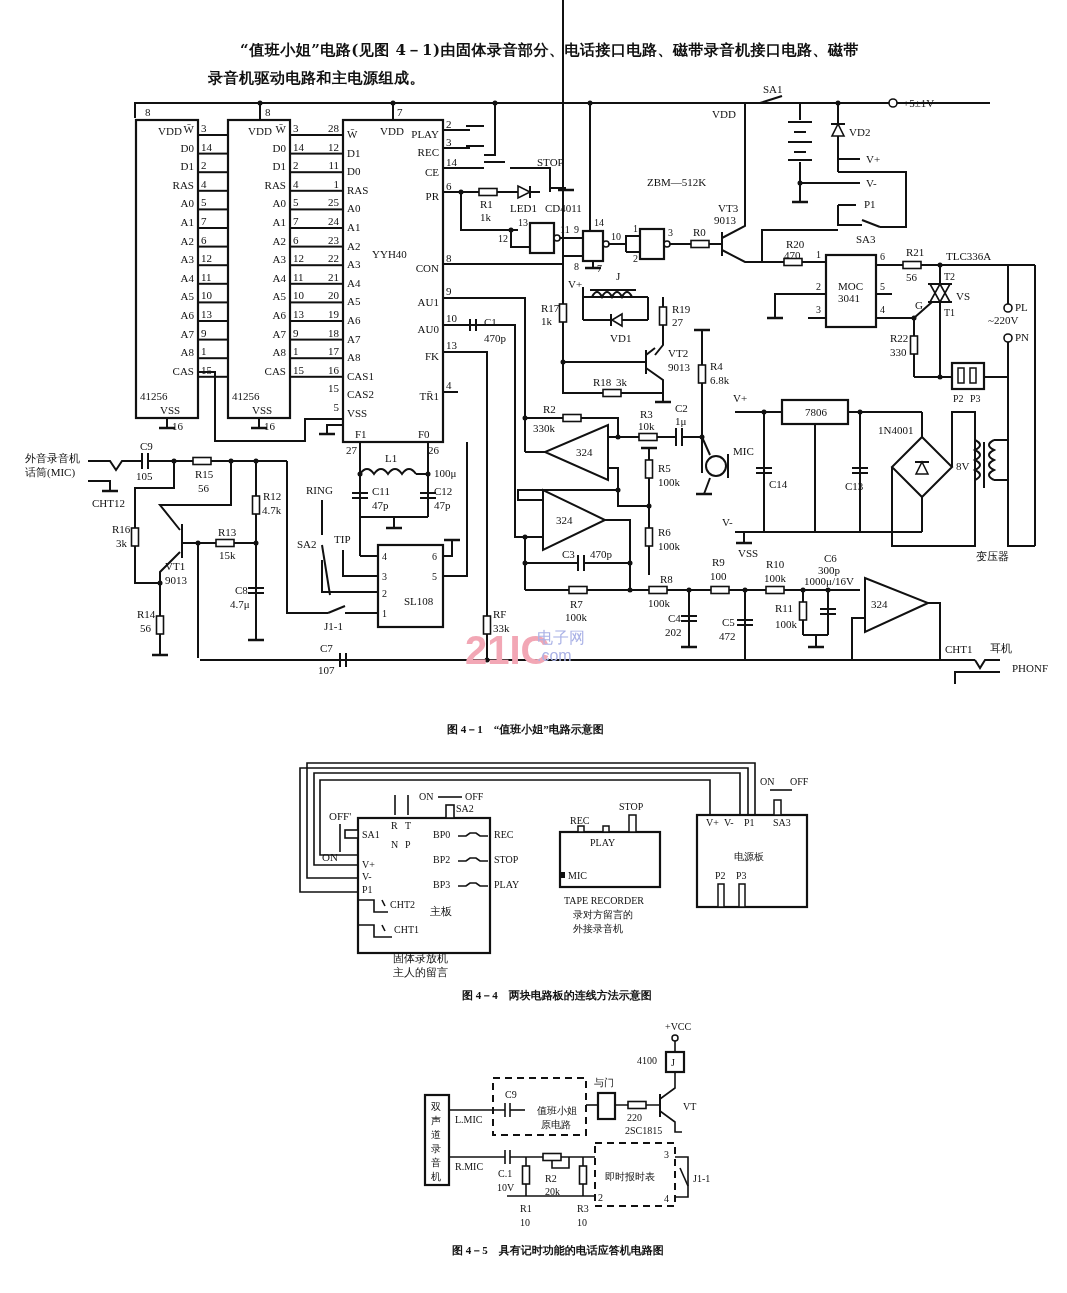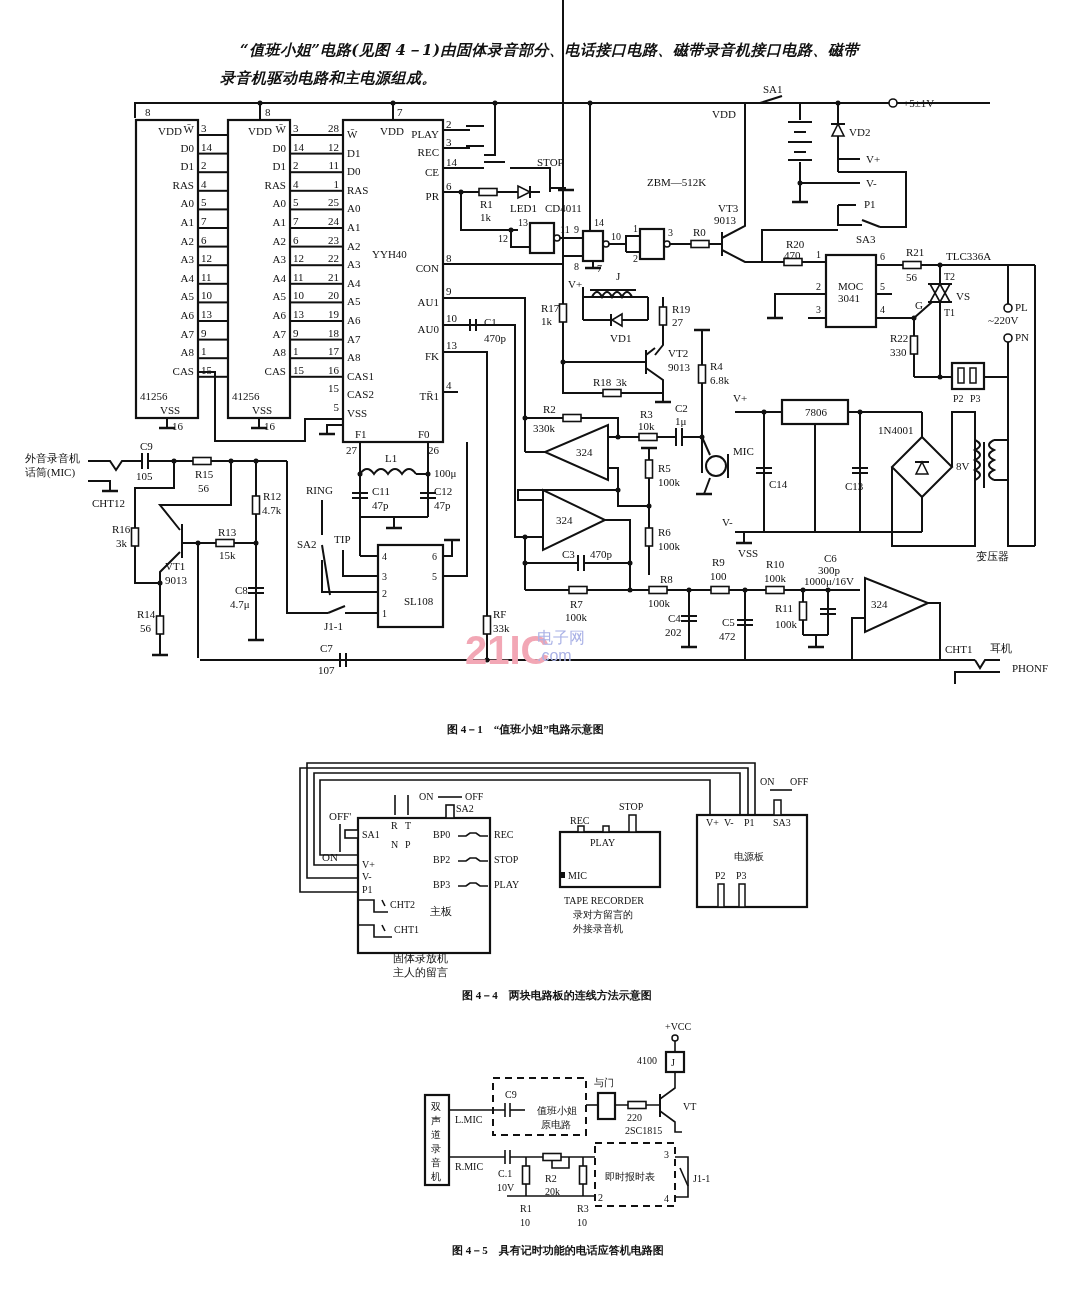--- a/index.html
+++ b/index.html
@@ -1,19 +1,19 @@
 <!DOCTYPE html>
 <html><head>
 <meta charset="utf-8">
 <style>
   html,body{margin:0;padding:0;background:#fff;}
   body{width:1067px;height:1293px;position:relative;overflow:hidden;font-family:"DejaVu Serif","Liberation Serif",serif;color:#111;}
   .intro{position:absolute;left:222px;top:36px;width:680px;font-size:15px;line-height:28px;font-weight:bold;text-indent:18px;letter-spacing:0.5px;}
-  .intro p{margin:0;font-style:italic;}
-  .intro .l2{text-indent:-18px;margin-left:16px;}
+  .intro p{margin:0;}
+  .intro .l2{text-indent:-18px;margin-left:4px;}
   svg{position:absolute;left:0;top:0;}
   svg text{font-family:"Liberation Serif","DejaVu Serif",serif;fill:#111;}
   .w{stroke:#111;stroke-width:2;fill:none;}
   .wt{stroke:#111;stroke-width:1.6;fill:none;}
   .box{stroke:#111;stroke-width:2.2;fill:#fff;}
   .dash{stroke:#111;stroke-width:2;fill:none;stroke-dasharray:7 5;}
   .dot{fill:#111;}
   .lab{font-size:11px;}
   .labs{font-size:10px;}
   .pin{font-size:11px;}

